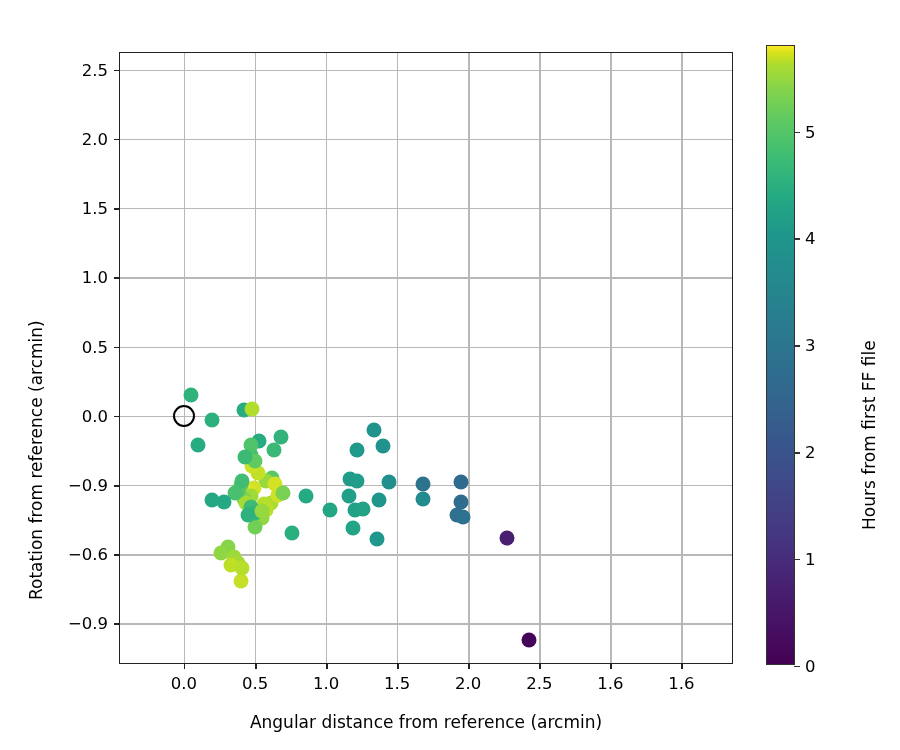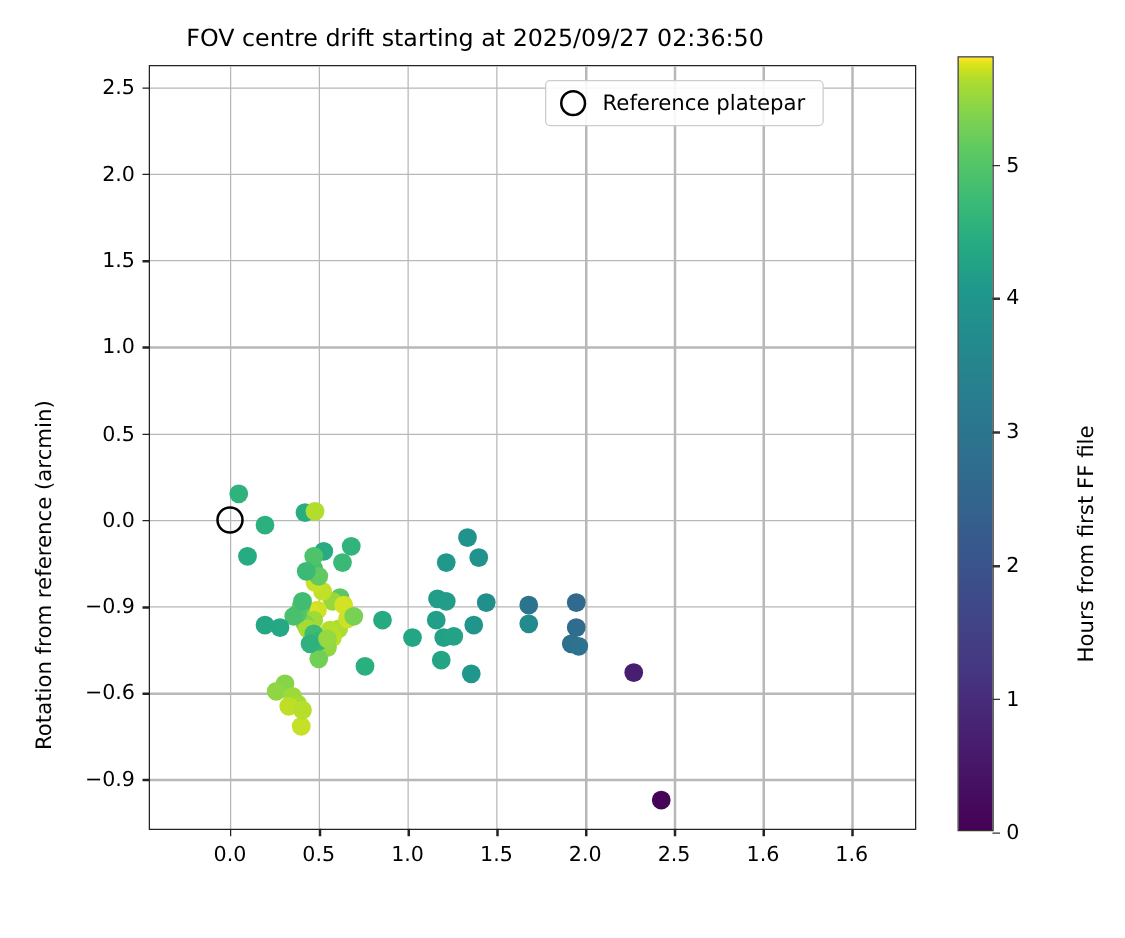--- a/index.html
+++ b/index.html
@@ -75,21 +75,20 @@
   #cbar-title{
     position:absolute;left:0;top:0;font-size:17px;color:#000;white-space:nowrap;
     transform-origin:0 0;transform:translate(859px,530px) rotate(-90deg);
   }
 </style>
 </head>
 <body>
 
 <div id="root">
 
-  <div id="title">FOV centre drift starting at 2025/09/27 02:36:50</div>
 
   <div id="plot">
     <div id="grid-layer">
         <div class="gridline v" style="left: 63.9583px;"></div>
         <div class="gridline v" style="left: 135.023px;"></div>
         <div class="gridline v" style="left: 206.088px;"></div>
         <div class="gridline v" style="left: 277.153px;"></div>
         <div class="gridline v" style="left: 348.218px;"></div>
         <div class="gridline v" style="left: 419.282px;"></div>
         <div class="gridline v" style="left: 490.347px;"></div>
@@ -208,26 +207,23 @@
         <div class="ticklabel y" style="top: 224.308px;">1.0</div>
         <div class="tick y" style="top: 155.077px;"></div>
         <div class="ticklabel y" style="top: 155.077px;">1.5</div>
         <div class="tick y" style="top: 85.8462px;"></div>
         <div class="ticklabel y" style="top: 85.8462px;">2.0</div>
         <div class="tick y" style="top: 16.6154px;"></div>
         <div class="ticklabel y" style="top: 16.6154px;">2.5</div>
       </div>
   </div>
 
+  <div id="xlabel">Angular distance from reference (arcmin)</div>
   <div id="ylabel">Rotation from reference (arcmin)</div>
 
-  <div id="legend">
-    <div id="legend-marker"></div>
-    <div id="legend-label">Reference platepar</div>
-  </div>
 
   <div id="cbar">
       <div class="cbtick" style="top: 620px;"></div>
       <div class="cblabel" style="top: 620px;">0</div>
       <div class="cbtick" style="top: 513.103px;"></div>
       <div class="cblabel" style="top: 513.103px;">1</div>
       <div class="cbtick" style="top: 406.207px;"></div>
       <div class="cblabel" style="top: 406.207px;">2</div>
       <div class="cbtick" style="top: 299.31px;"></div>
       <div class="cblabel" style="top: 299.31px;">3</div>

